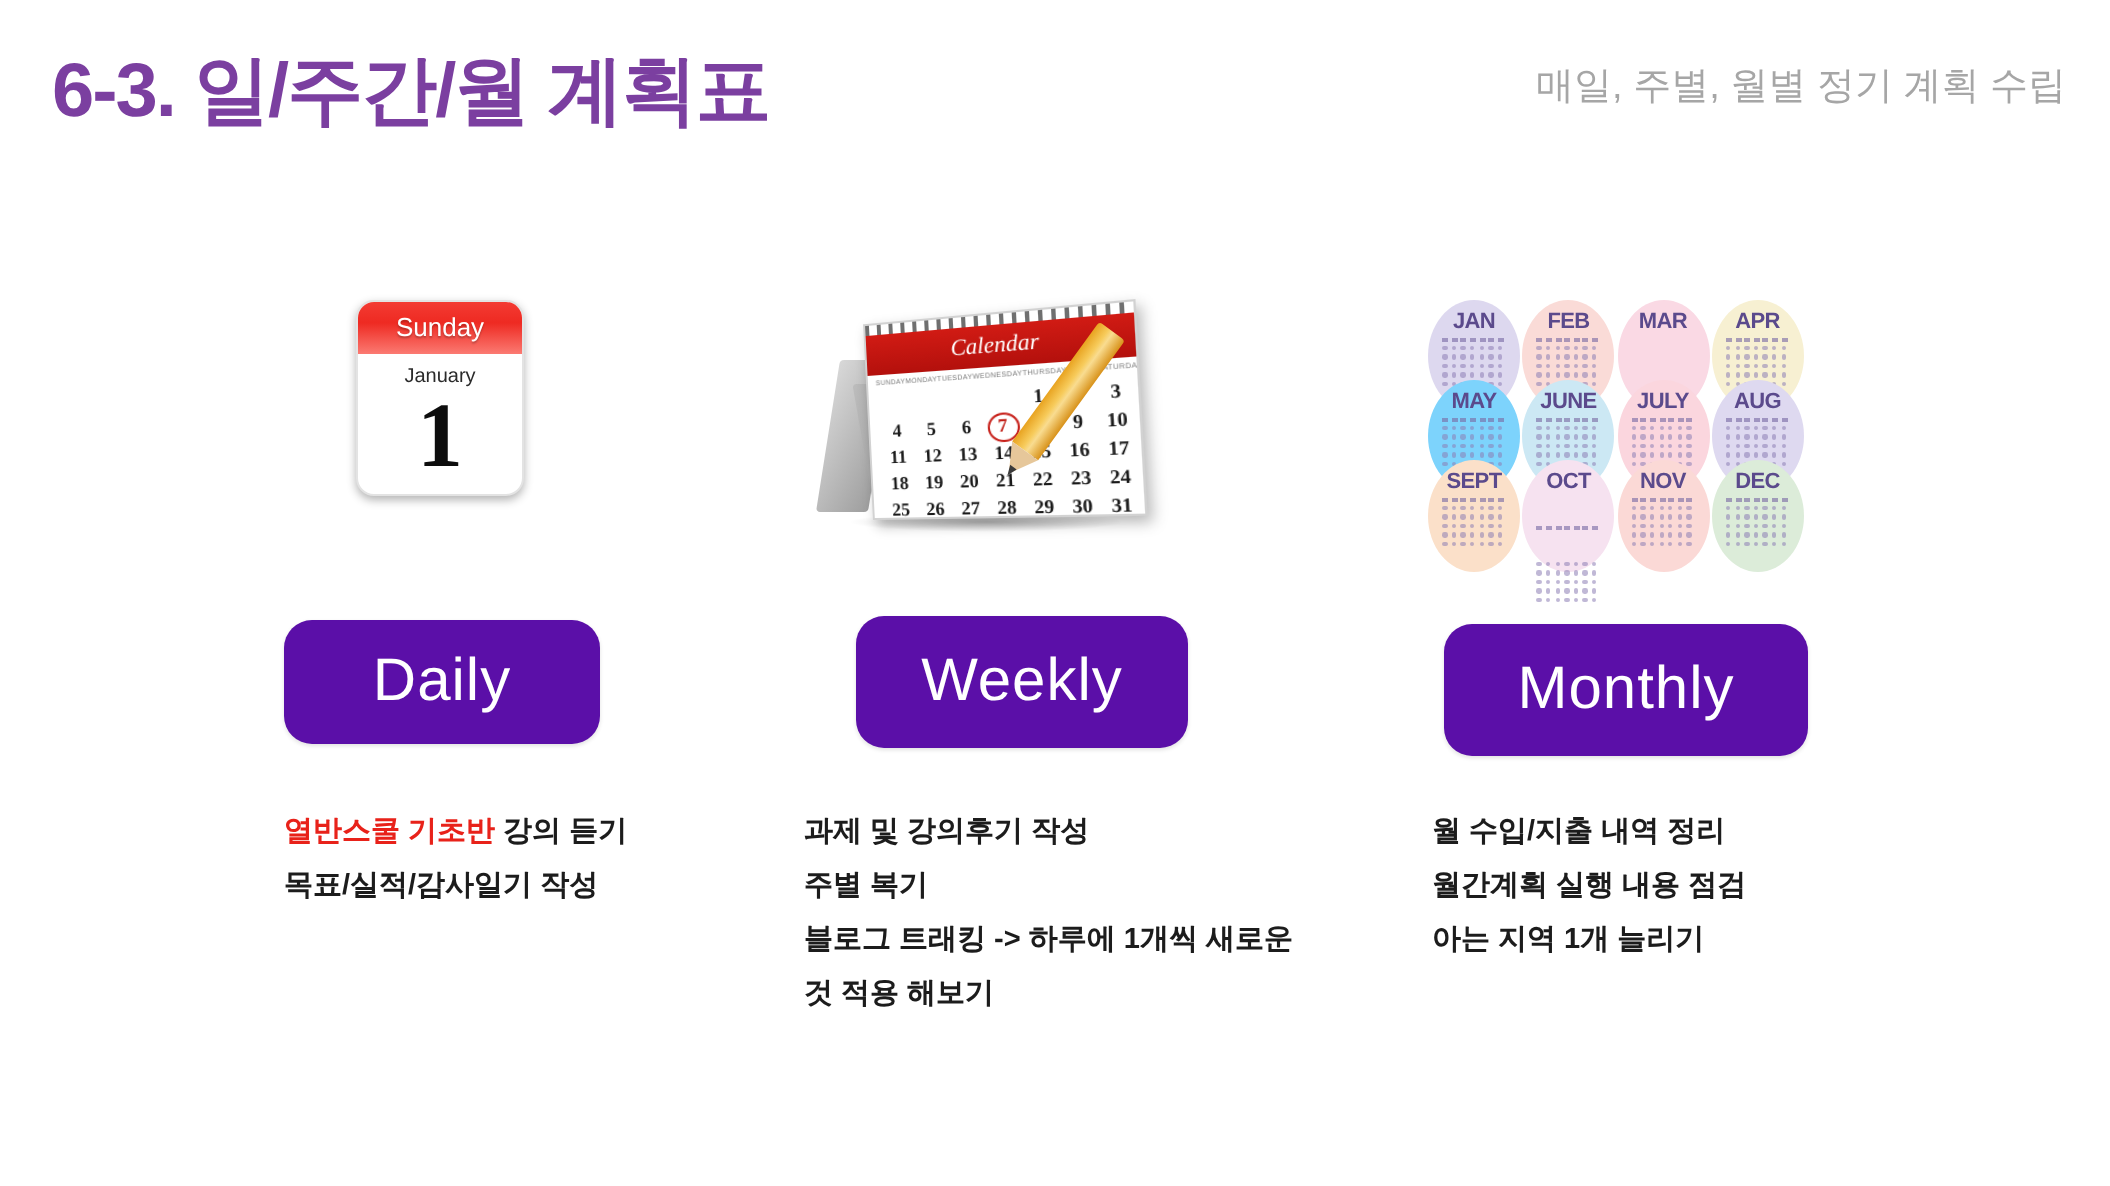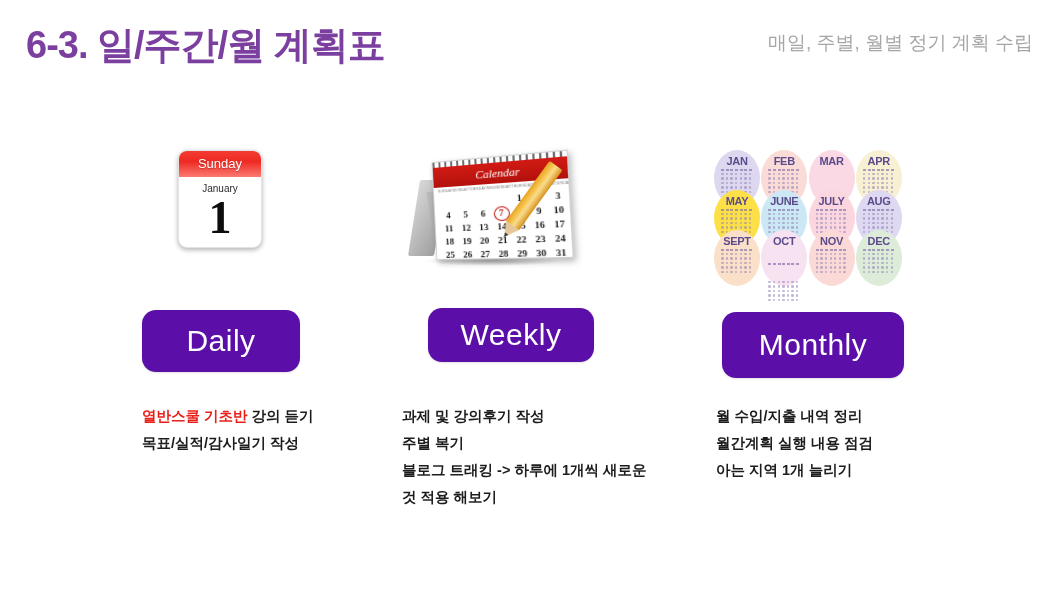--- a/index.html
+++ b/index.html
@@ -301,21 +301,21 @@
     border-radius: 14px;
     color: #ffffff;
     font-weight: 400;
     letter-spacing: 0.5px;
     display: flex;
     align-items: center;
     justify-content: center;
     box-shadow: 0 1px 2px rgba(0,0,0,0.12);
   }
   .pill-daily   { left: 32px;  top: 160px; width: 158px; height: 62px; font-size: 30px; }
-  .pill-weekly  { left: 30px;  top: 158px; width: 166px; height: 54px; font-size: 30px; }
+  .pill-weekly  { left: 30px;  top: 158px; width: 166px; height: 66px; font-size: 30px; }
   .pill-monthly { left: 22px;  top: 162px; width: 182px; height: 66px; font-size: 30px; }
 
   
   .col-text {
     position: absolute;
     font-size: 14.5px;
     font-weight: 700;
     color: #1c1c1c;
     line-height: 27px;
     white-space: nowrap;
@@ -626,21 +626,21 @@
               <i></i>
               <i></i>
               <i></i>
               <i></i>
               <i></i>
               <i></i>
               <i></i>
               <i></i>
             </div>
           </div>
-          <div class="month-chip" style="background: #fde047;">
+          <div class="month-chip" style="background: #7dd3fc;">
             <div class="m-name">MAY</div>
             <div class="m-dows">
               <i></i>
               <i></i>
               <i></i>
               <i></i>
               <i></i>
               <i></i>
               <i></i>
             </div>

